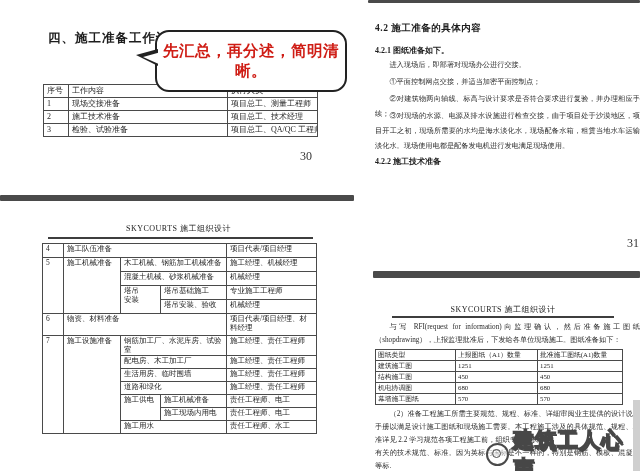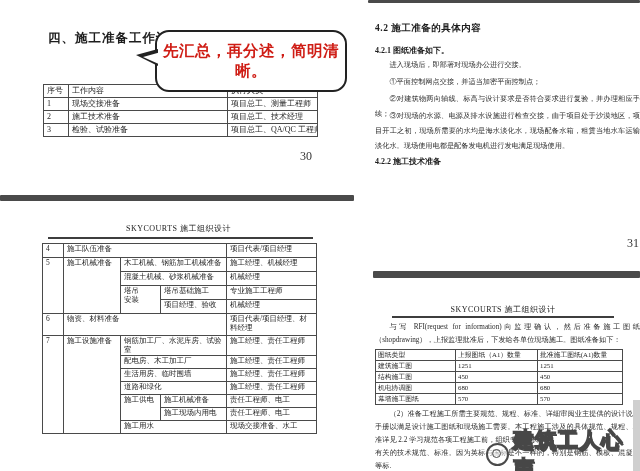--- a/index.html
+++ b/index.html
@@ -130,21 +130,21 @@
     </tr>
     <tr class="r14">
       <td rowspan="2">
         <span class="blk">塔吊</span>
         <span class="blk" style="margin-top:0;">安装</span>
       </td>
       <td>塔吊基础施工</td>
       <td>专业施工工程师</td>
     </tr>
     <tr class="r14">
-      <td>项目经理、验收</td>
+      <td>塔吊安装、验收</td>
       <td>机械经理</td>
     </tr>
     <tr class="r22">
       <td>6</td>
       <td colspan="3">物资、材料准备</td>
       <td>项目代表/项目经理、材料经理</td>
     </tr>
     <tr class="r13">
       <td rowspan="7">7</td>
       <td rowspan="7">施工设施准备</td>
@@ -167,21 +167,21 @@
       <td rowspan="2">施工供电</td>
       <td>施工机械准备</td>
       <td>责任工程师、电工</td>
     </tr>
     <tr class="r13">
       <td>施工现场内用电</td>
       <td>责任工程师、电工</td>
     </tr>
     <tr class="r13">
       <td colspan="2">施工用水</td>
-      <td>现场交接准备、水工</td>
+      <td>责任工程师、水工</td>
     </tr>
   </tbody>
     </table>
 
   <div class="abs sep-bar" style="left:368px;top:0;width:272px;height:3px;"></div>
 
   <div class="abs r-head1" style="left:375px;top:22px;">4.2 施工准备的具体内容</div>
   <div class="abs r-head2" style="left:375px;top:45px;">4.2.1 图纸准备如下。</div>
 
   <div class="abs r-body indent" style="left:375px;top:58px;">进入现场后，即部署对现场办公进行交接。</div>

